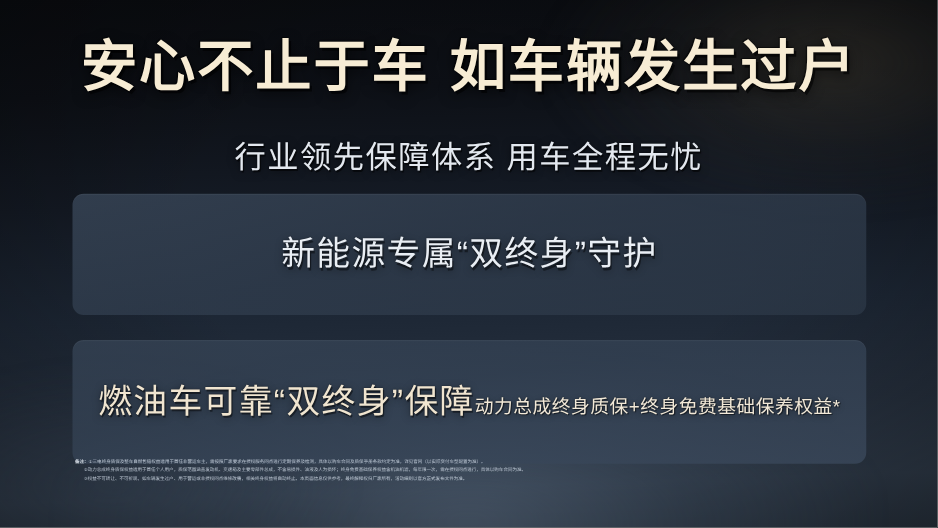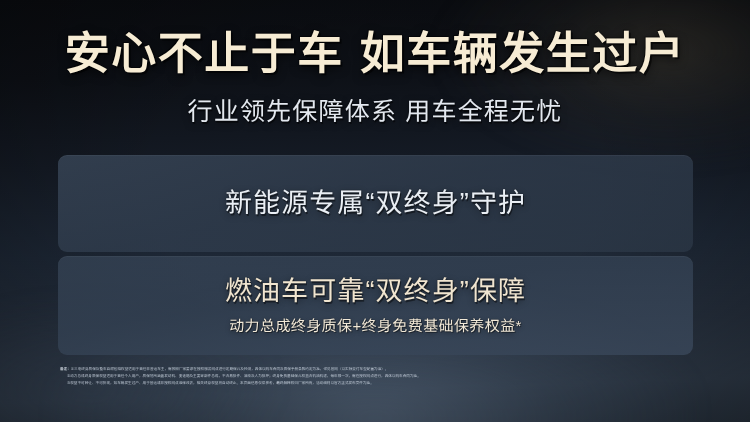--- a/index.html
+++ b/index.html
@@ -88,21 +88,21 @@
     text-shadow:
        0 0 1px rgba(0,0,0,0.85),
        2px 2px 0 rgba(0,0,0,0.55),
       -1px -1px 0 rgba(0,0,0,0.40),
        0 3px 10px rgba(0,0,0,0.65);
     white-space:nowrap;
   }
   .headline .gap { display:inline-block; width:16px; }
 
   .subhead {
-    margin-top:13px;
+    margin-top:27px;
     font-size:25px;
     font-weight:500;
     letter-spacing:1.2px;
     color:#e3e8ef;
     text-shadow:
        0 0 1px rgba(0,0,0,0.8),
        1px 2px 0 rgba(0,0,0,0.50),
        0 2px 7px rgba(0,0,0,0.55);
     white-space:nowrap;
   }
@@ -123,33 +123,33 @@
   .card-1 {
     height:97px;
     background:linear-gradient(168deg,
       rgba(58,72,90,0.78) 0%,
       rgba(50,63,80,0.74) 45%,
       rgba(45,57,72,0.70) 100%);
     box-shadow:inset 0 1px 0 rgba(255,255,255,0.045);
   }
   .card-2 {
     height:99px;
-    margin-top:4px;
+    margin-top:20px;
     background:linear-gradient(172deg,
       rgba(56,70,88,0.72) 0%,
       rgba(52,66,84,0.76) 40%,
       rgba(58,72,91,0.80) 100%);
     box-shadow:inset 0 1px 0 rgba(255,255,255,0.045);
   }
   .card-inner {
     position:relative;
     z-index:2;
     height:100%;
     display:flex;
-    flex-direction:column;
+    flex-direction:row;
     align-items:center;
     justify-content:center;
   }
   .card-title {
     font-size:27px;
     font-weight:500;
     letter-spacing:1.1px;
     line-height:1.15;
     white-space:nowrap;
     text-shadow:

